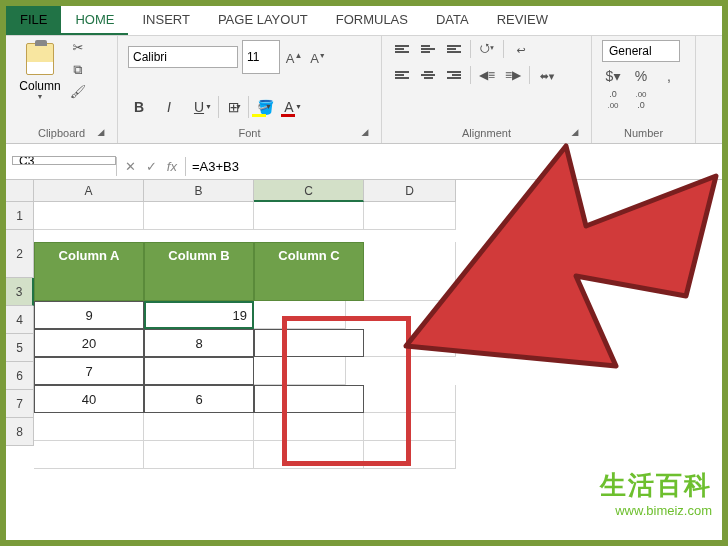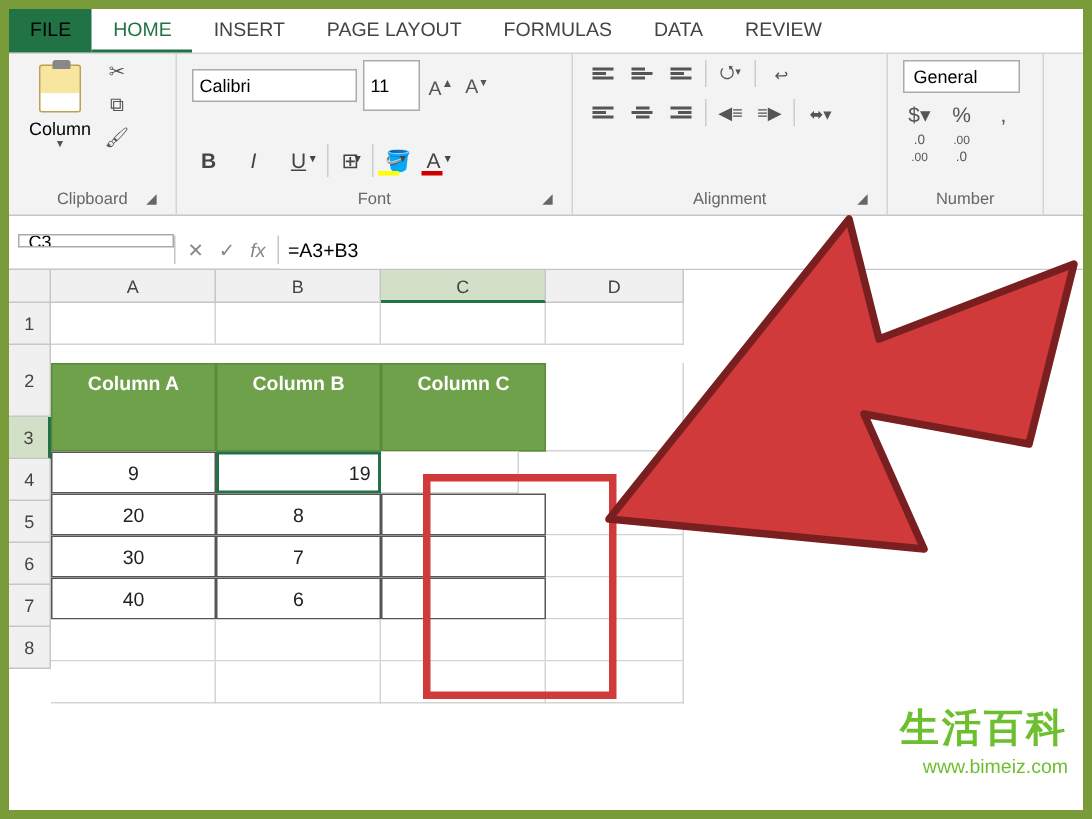--- a/index.html
+++ b/index.html
@@ -289,21 +289,20 @@
     </div>
 
     <div class="row">
       <div class="cell data">20</div>
       <div class="cell data">8</div>
       <div class="cell result-empty"></div>
       <div class="cell narrow"></div>
     </div>
 
     <div class="row">
-      <div class="cell data">30</div>
       <div class="cell data">7</div>
       <div class="cell result-empty"></div>
       <div class="cell narrow"></div>
     </div>
 
     <div class="row">
       <div class="cell data">40</div>
       <div class="cell data">6</div>
       <div class="cell result-empty"></div>
       <div class="cell narrow"></div>

